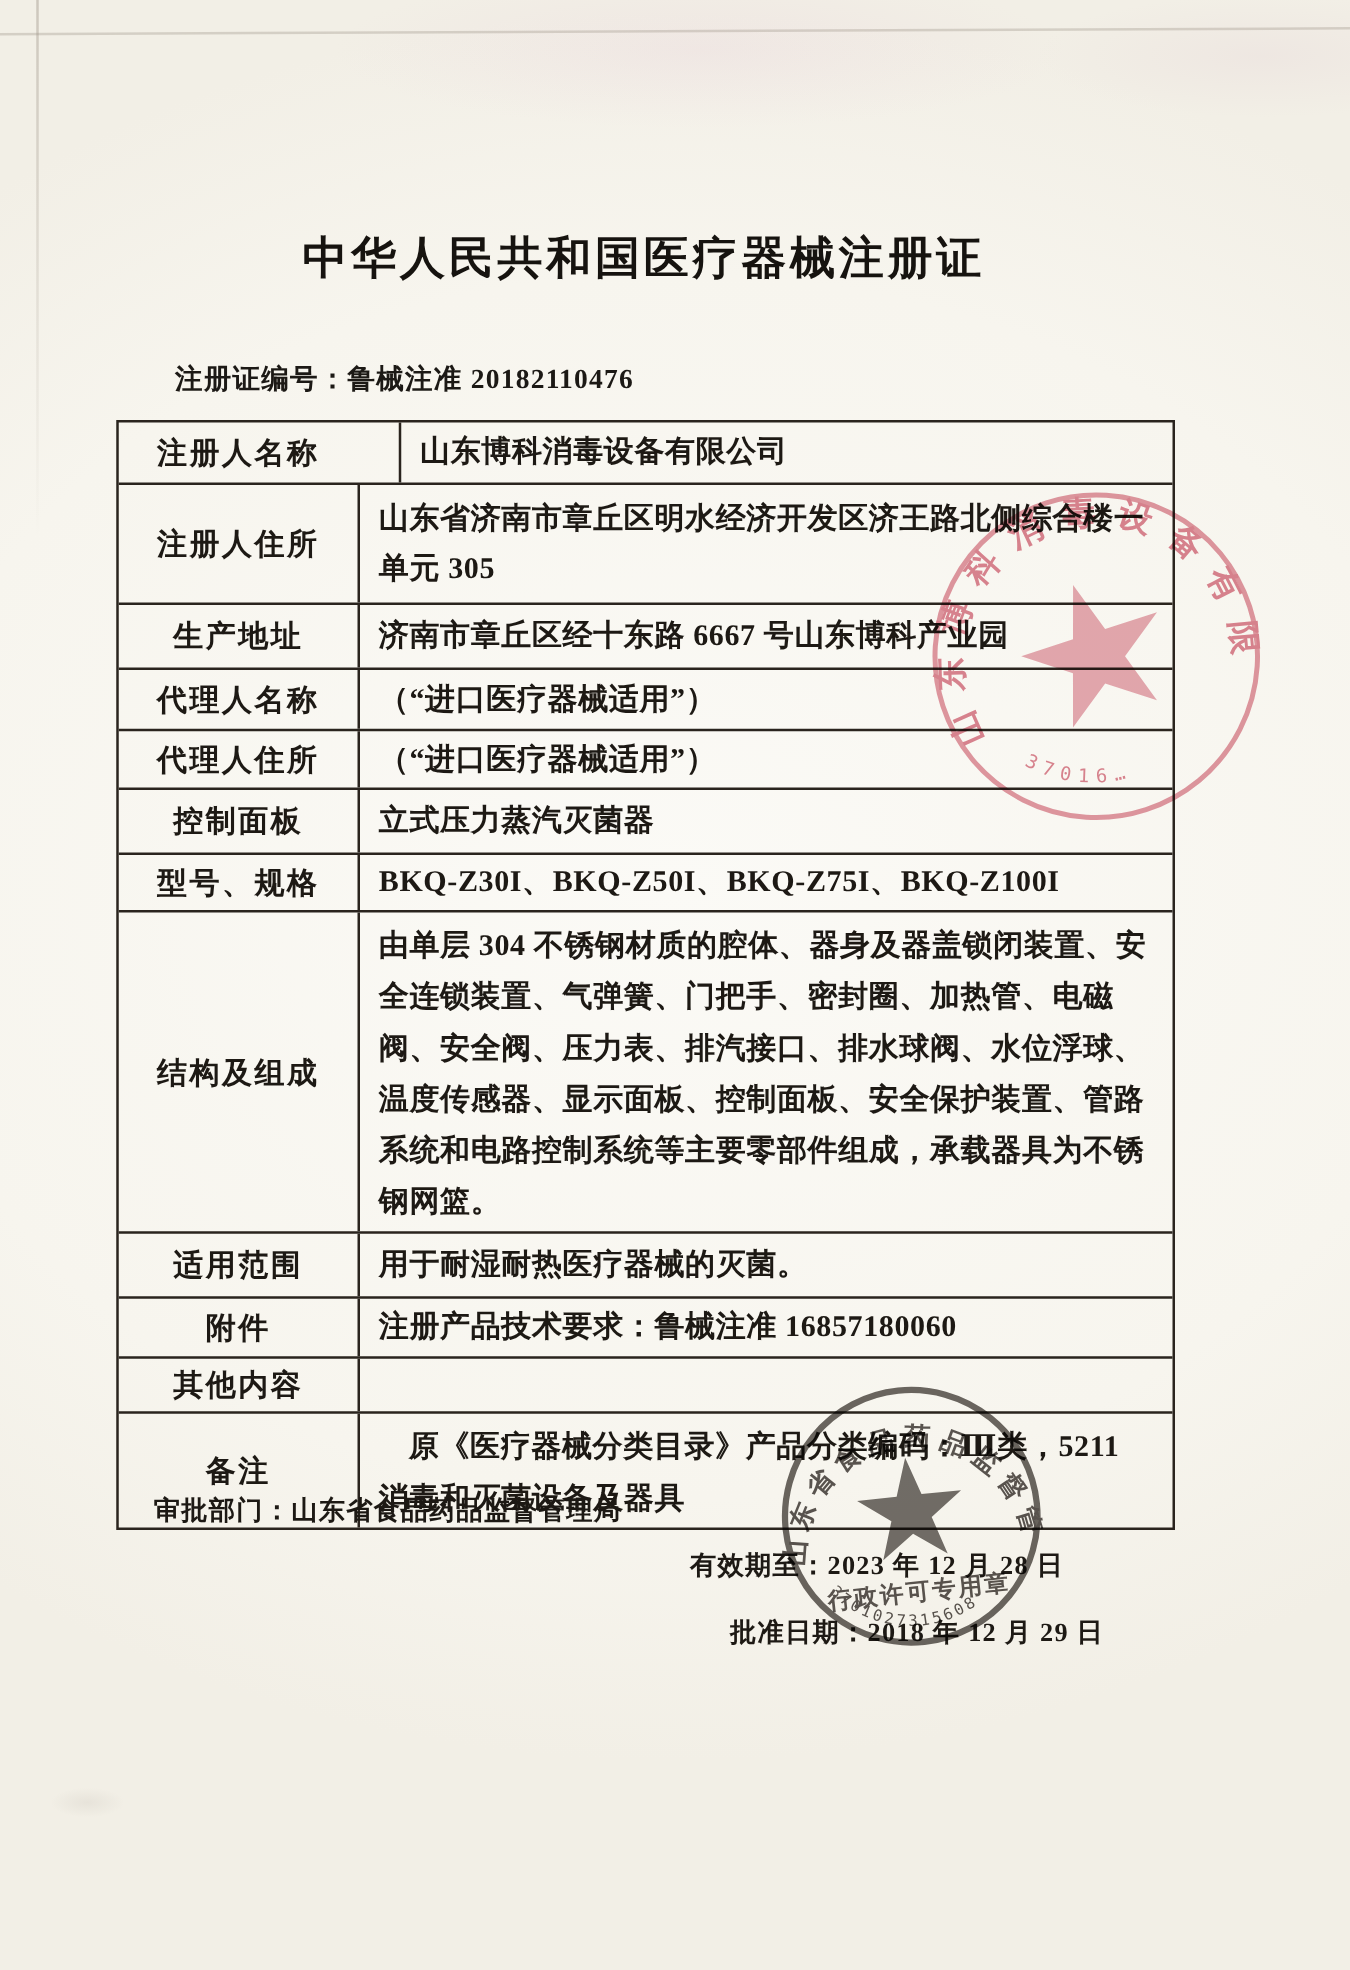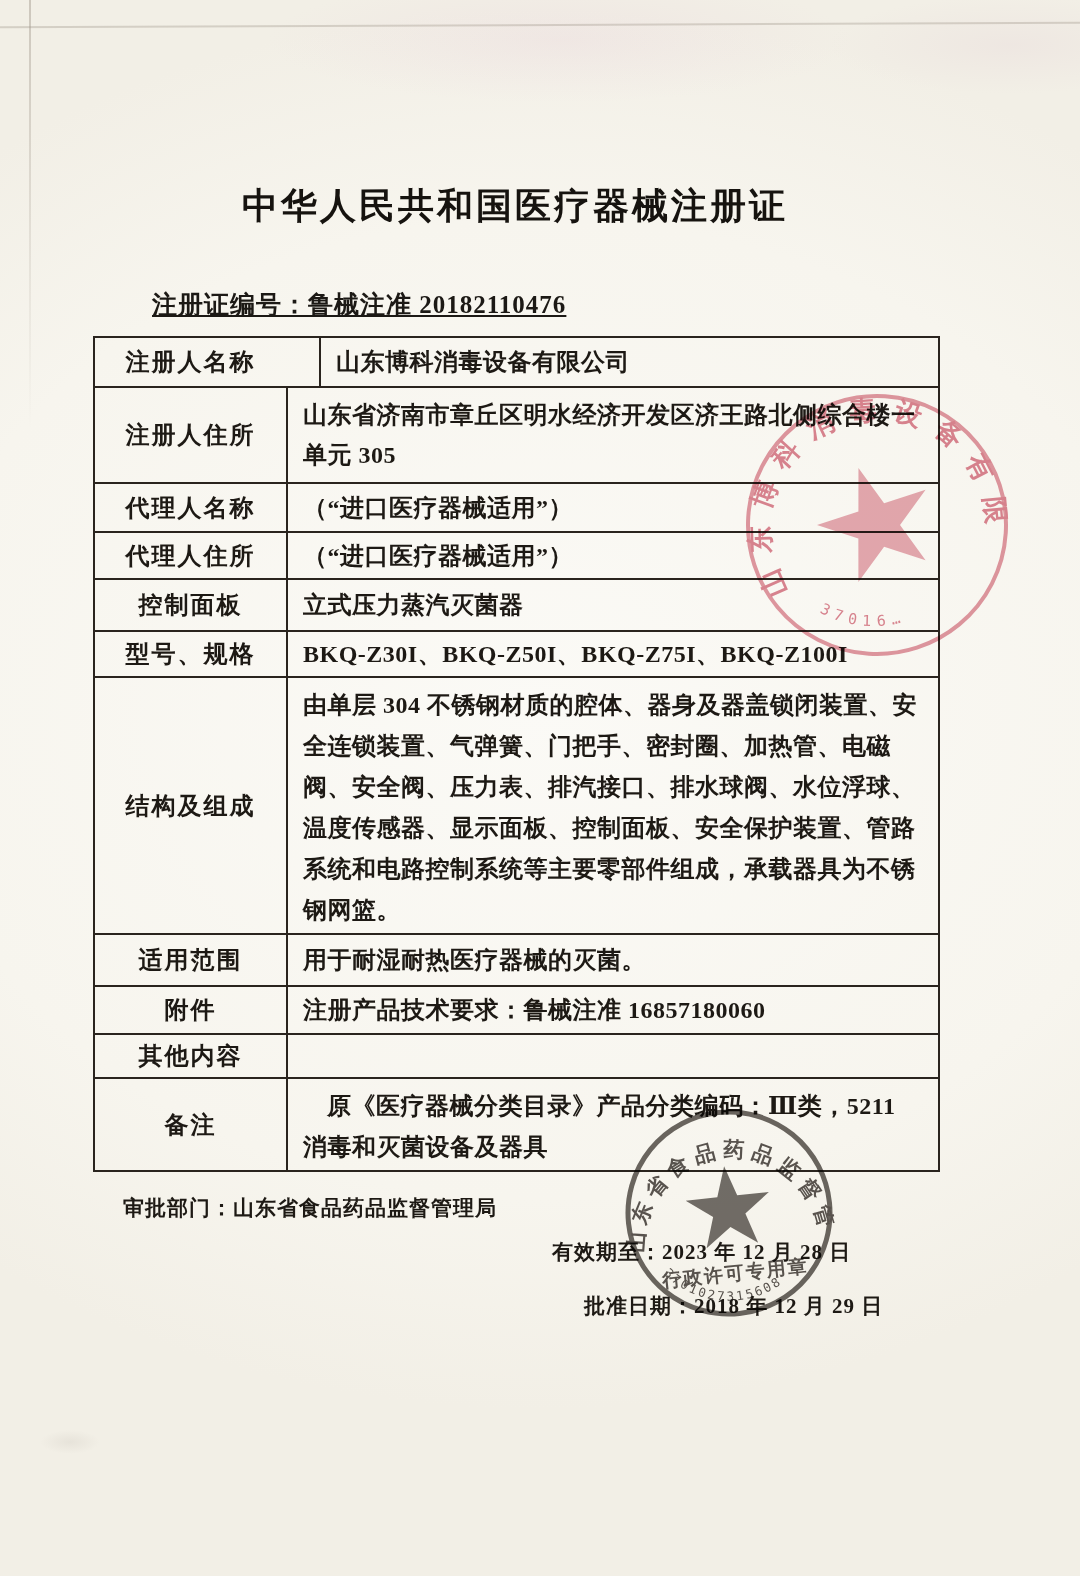--- a/index.html
+++ b/index.html
@@ -19,22 +19,22 @@
   .scanline-top { position:absolute; left:0; top:24px; width:1080px; height:2px;
     background:rgba(150,140,128,.32); transform:rotate(-.25deg); }
   .crease-left { position:absolute; left:29px; top:0; width:2px; height:430px;
     background:linear-gradient(rgba(160,150,138,.45), rgba(160,150,138,0)); }
   .smudge-b { position:absolute; left:40px; top:1430px; width:60px; height:24px;
     background:radial-gradient(rgba(150,140,130,.12), rgba(150,140,130,0) 70%); }
 
   .title { position:absolute; left:0; top:182px; width:1030px; text-align:center;
     font-size:36px; font-weight:bold; letter-spacing:3px; color:#16130f; }
 
-  .regline { position:absolute; left:152px; top:288px; font-size:25px; font-weight:bold;
-    letter-spacing:1px; color:#1c1915;text-decoration:underline; }
+  .regline { position:absolute; left:140px; top:288px; font-size:22px; font-weight:bold;
+    letter-spacing:1px; color:#1c1915; }
 
   .tbl { position:absolute; left:93px; top:336px; width:843px;
     border:2px solid #2a241e; background:transparent; }
   .trow { display:flex; border-top:2px solid #2a241e; }
   .trow.first { border-top:none;gap:33px; }
   .tlabel { width:191px; flex:0 0 191px; display:flex; align-items:center; justify-content:center;
     font-size:24px; font-weight:bold; letter-spacing:2px; color:#1d1914; text-align:center; }
   .tvalue { flex:1; border-left:2px solid #2a241e; padding:2px 14px 2px 15px;
     display:flex; align-items:center; font-size:24px; line-height:40px; color:#1d1914;
     font-weight:bold; letter-spacing:.5px; }
@@ -64,20 +64,24 @@
   <div class="regline"><span>注册证编号：</span><span>鲁械注准 20182110476</span></div>
 
   <div class="tbl">
     <div class="trow first" style="min-height:48px">
       <div class="tlabel">注册人名称</div>
       <div class="tvalue">山东博科消毒设备有限公司</div>
     </div>
     <div class="trow" style="min-height:94px">
       <div class="tlabel">注册人住所</div>
       <div class="tvalue">山东省济南市章丘区明水经济开发区济王路北侧综合楼一单元 305</div>
+    </div>
+    <div class="trow" style="min-height:50px">
+      <div class="tlabel">生产地址</div>
+      <div class="tvalue">济南市章丘区经十东路 6667 号山东博科产业园</div>
     </div>
     <div class="trow" style="min-height:47px">
       <div class="tlabel">代理人名称</div>
       <div class="tvalue">（“进口医疗器械适用”）</div>
     </div>
     <div class="trow" style="min-height:45px">
       <div class="tlabel">代理人住所</div>
       <div class="tvalue">（“进口医疗器械适用”）</div>
     </div>
     <div class="trow" style="min-height:50px">

